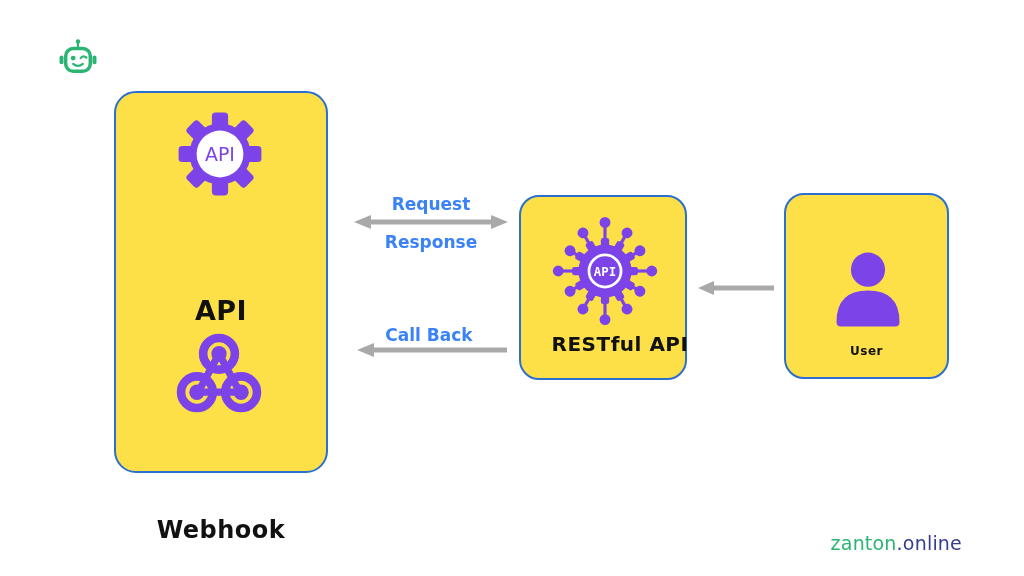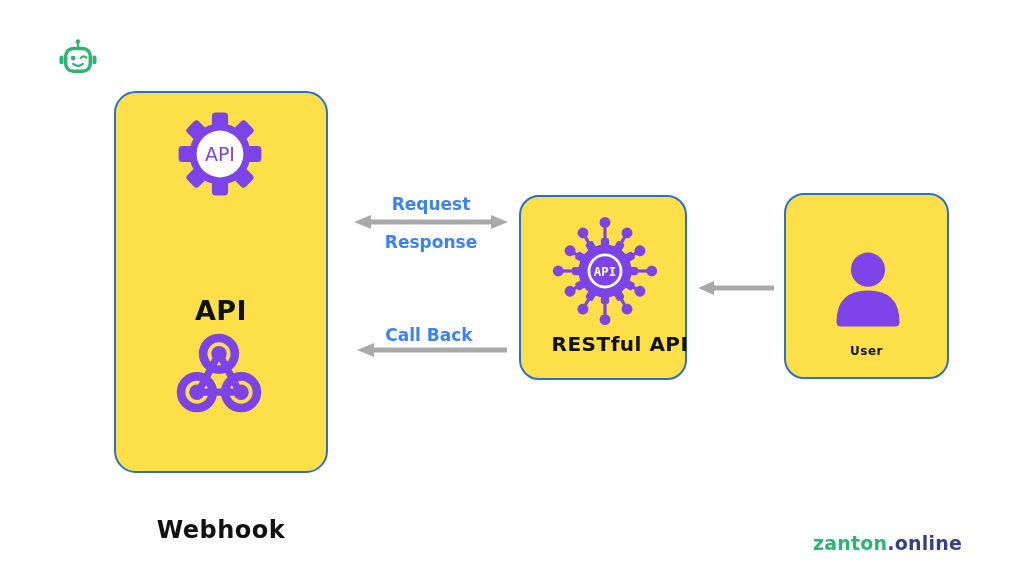--- a/index.html
+++ b/index.html
@@ -57,21 +57,21 @@
 
   #reqres-arrow   { left: 353px; top: 214px; width: 156px; height: 16px; }
   #callback-arrow { left: 356px; top: 342px; width: 152px; height: 16px; }
   #user-arrow     { left: 697px; top: 280px; width: 78px;  height: 16px; }
 
   .footer-brand {
     position: absolute;
     right: 62px;
     bottom: 22px;
     font-size: 19px;
-    font-weight: bold;
+    font-weight: normal;
     letter-spacing: 0.2px;
     margin-top: 8px;
   }
   .footer-brand .site-name { color: #2bb573; }
   .footer-brand .site-tld  { color: #363d8d; }
 
   svg { display: block; width: 100%; height: 100%; }
   svg text { font-family: "DejaVu Sans", "Liberation Sans", sans-serif; }
   .mono-text { font-family: "DejaVu Sans Mono", monospace; }
 </style>

